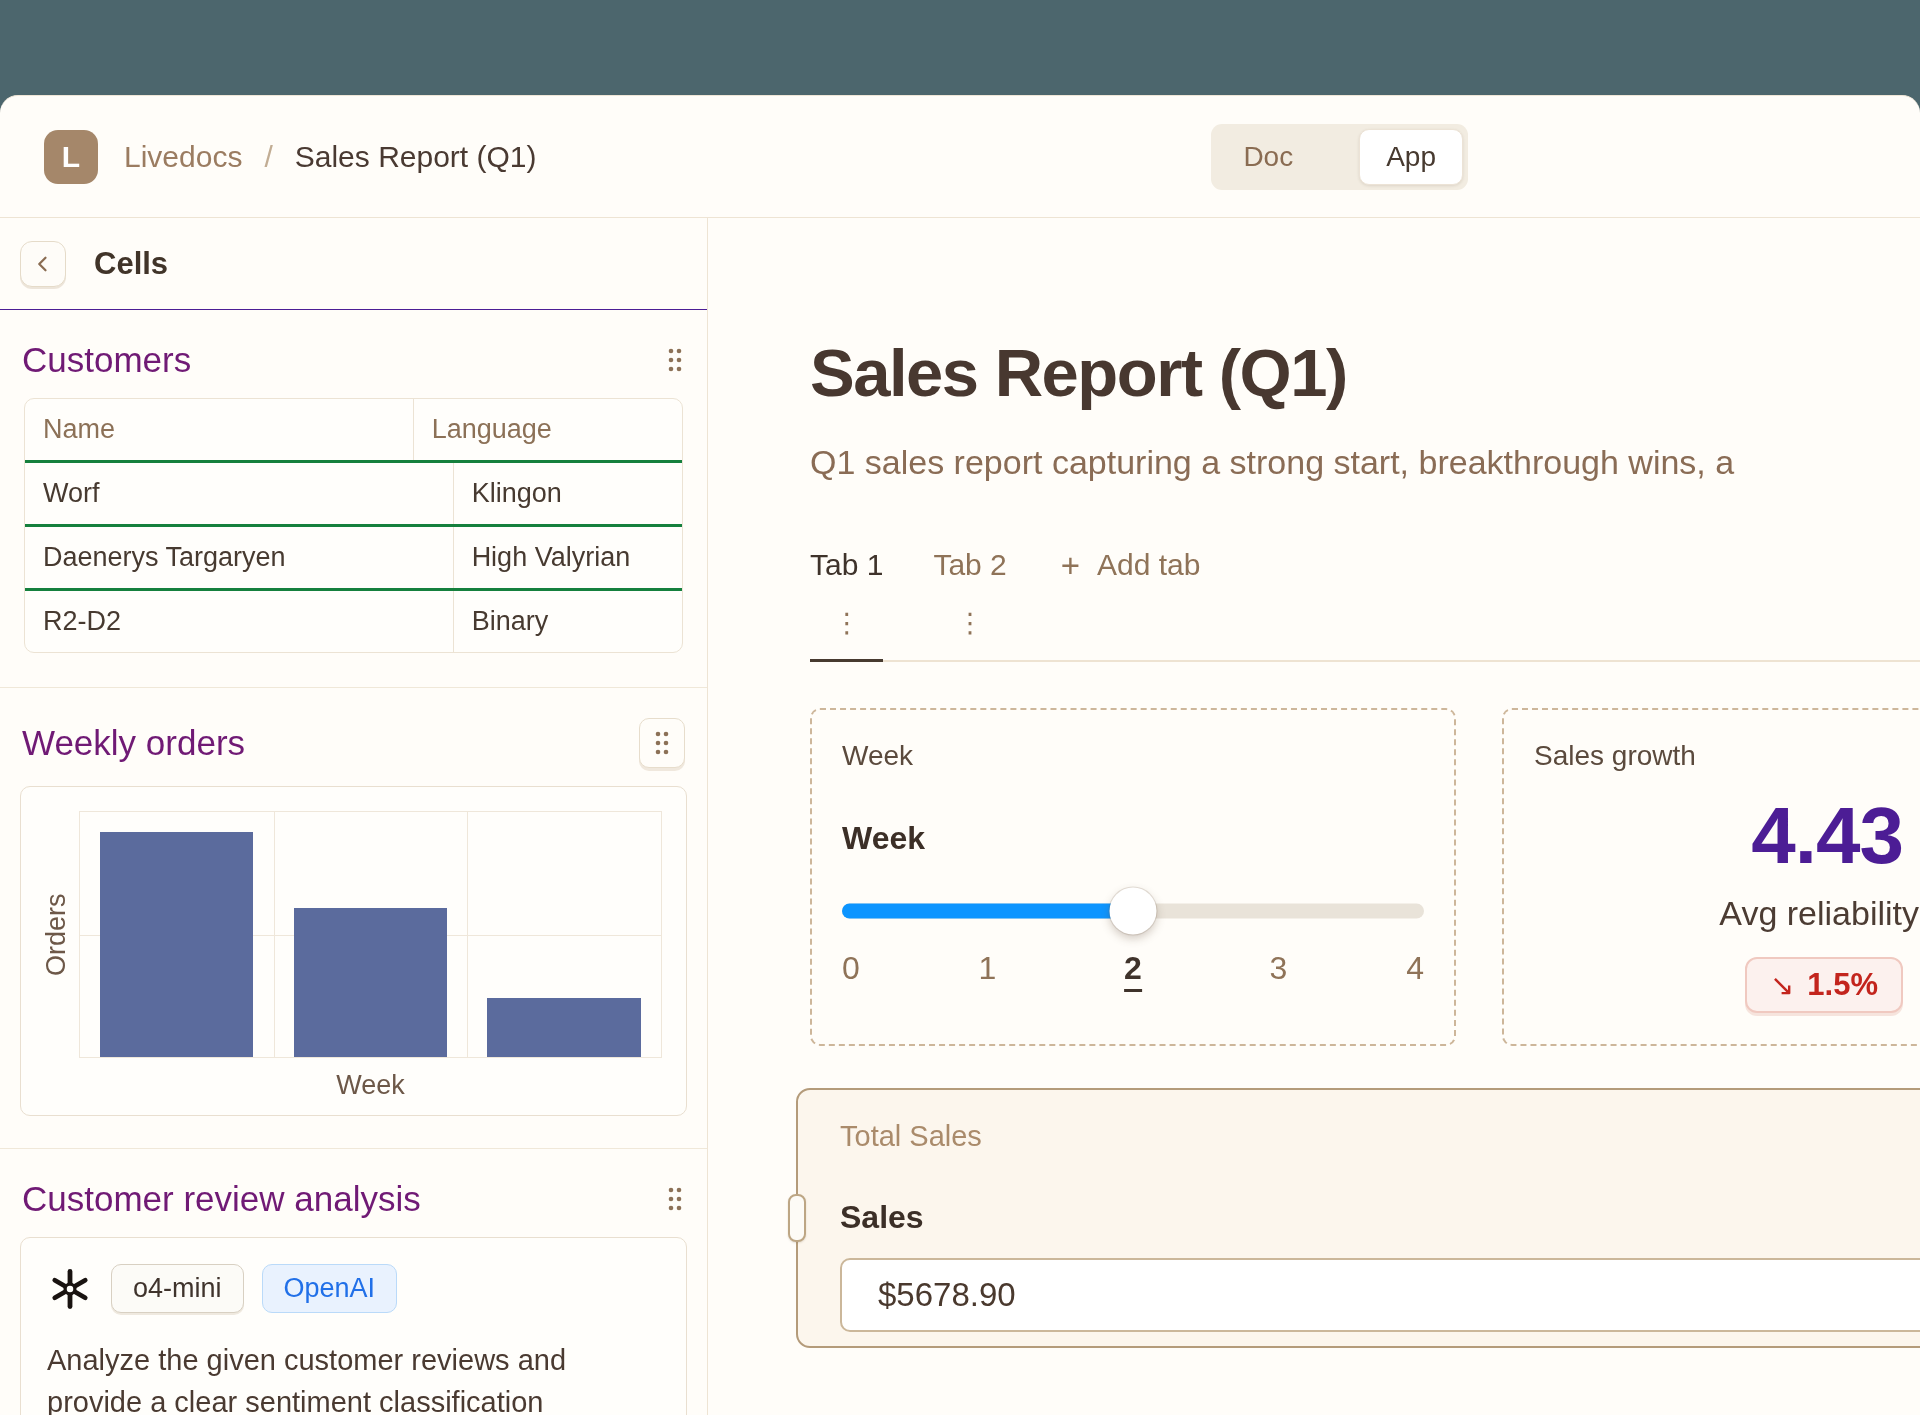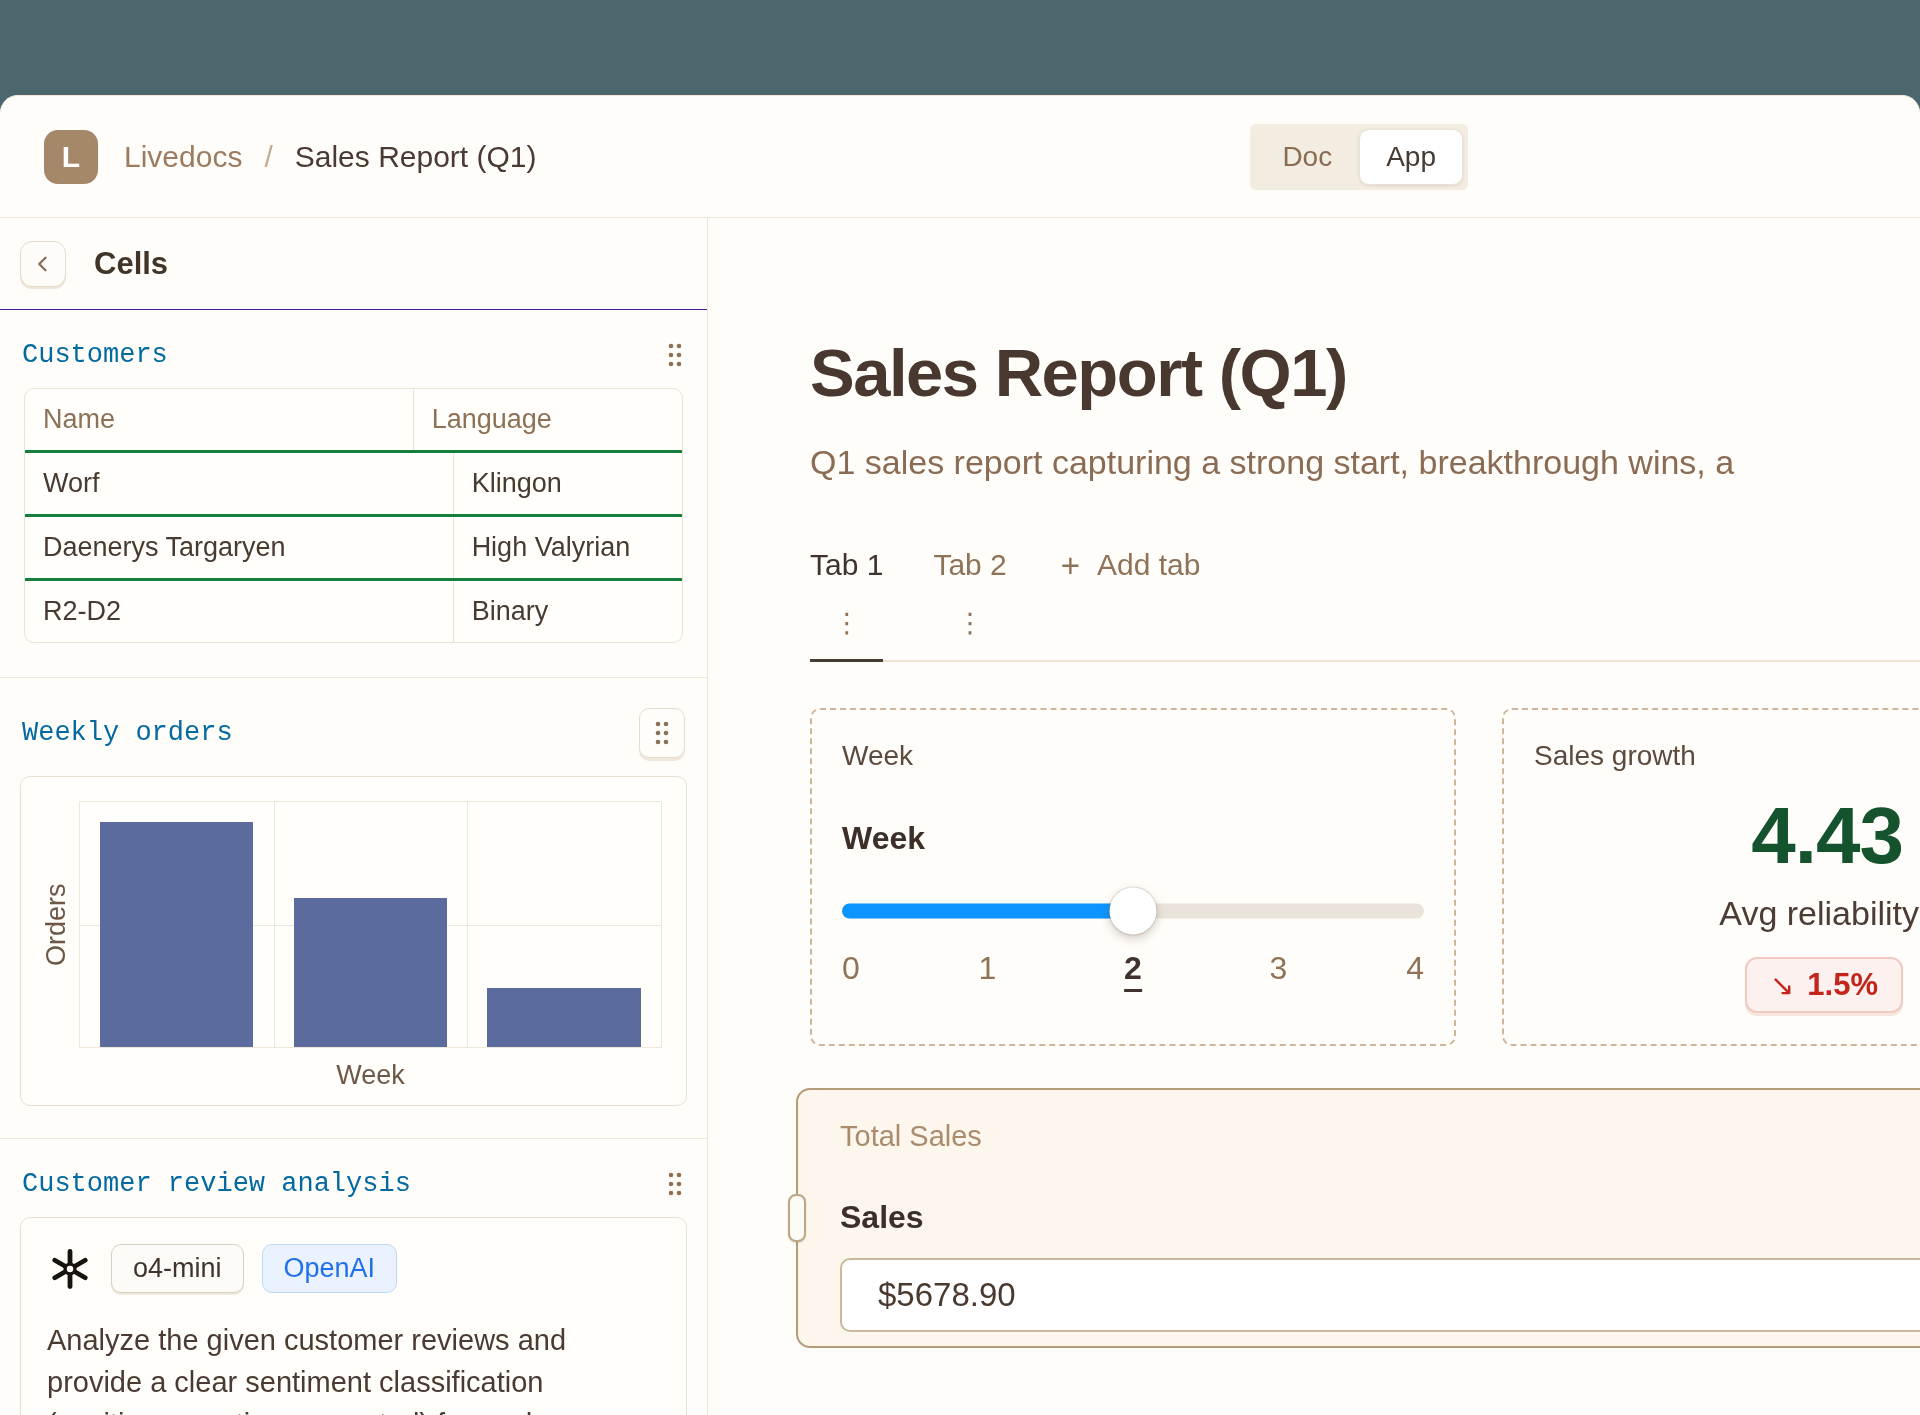--- a/index.html
+++ b/index.html
@@ -15,35 +15,35 @@
     position:absolute; top:95px; left:0; width:1920px; height:1320px;
     background:#fffdf9; border-radius:18px 18px 0 0; overflow:hidden;
     border-top:1px solid #efe6d7;
   }
   
   .header { height:122px; display:flex; align-items:center; padding:0 44px; border-bottom:1px solid #eee4d4; }
   .logo { width:54px; height:54px; border-radius:14px; background:#a5876a; color:#fff; font-size:30px; font-weight:600; display:flex; align-items:center; justify-content:center; margin-right:26px; flex-shrink:0; }
   .crumb-brand { font-size:30px; color:#9b7c61; }
   .crumb-sep { font-size:30px; color:#c2ad94; margin:0 22px; }
   .crumb-doc { font-size:30px; color:#4a3a32; }
-  .mode-toggle { margin-left:auto; margin-right:408px; background:#f2ece1; border-radius:6px; padding:5px; display:flex; align-items:stretch; }
+  .mode-toggle { margin-left:auto; margin-right:408px; background:#f2ece1; border-radius:11px; padding:5px; display:flex; align-items:stretch;gap:39px; }
   .mode { font-size:28px; padding:12px 27px; border-radius:10px; cursor:default; }
   .mode-doc { color:#8a6c52; }
   .mode-app { background:#ffffff; color:#473a30; border:1px solid #ece3d6; box-shadow:0 1px 3px rgba(90,70,50,.14); font-weight:500; padding:11px 26px; }
   
   .body-row { display:flex; height:1197px; }
   .sidebar { width:708px; border-right:1px solid #eee4d4; overflow:hidden; flex-shrink:0; }
   
   .cells-row { height:92px; display:flex; align-items:center; padding:0 20px; border-bottom:1px solid #4c1d95; }
   .back-btn { width:46px; height:46px; border-radius:12px; border:1px solid #e5dbc9; background:#fefcf8; box-shadow:0 2px 0 rgba(190,170,140,.28); display:flex; align-items:center; justify-content:center; }
   .cells-title { margin-left:28px; font-size:31px; font-weight:700; color:#413429; }
   
   .section.bordered { border-top:1px solid #f0e8d9; }
   .section-hd { display:flex; align-items:center; justify-content:space-between; padding:0 22px; margin-top:30px; }
-  .section-label { font-size:27px; color:#0369a1;font-family:Liberation Mono, monospace; }
+  .section-label { font-size:35px; color:#701a75; }
   .drag-btn { width:46px; height:50px; border:1px solid #e7ddcc; border-radius:10px; background:#fffdf9; box-shadow:0 3px 0 rgba(200,180,150,.28); display:flex; align-items:center; justify-content:center; }
   
   .customers-table { margin:18px 24px 34px; border:1px solid #ece3d4; border-radius:10px; overflow:hidden; background:#fffefb; }
   .trow { display:grid; grid-template-columns:59% 41%; }
   .trow + .trow { border-top:3px solid #15803d;gap:40px; }
   .tcell { padding:15px 18px; font-size:27px; color:#473a30; }
   .tcell:nth-child(2) { border-left:1px solid #ece3d4; }
   .trow.head .tcell { color:#8c7157; }
   
   .chart-card { margin:18px 20px 32px; height:330px; border:1px solid #e9dfd0; border-radius:10px; padding:24px 24px 14px 12px; display:flex; flex-direction:column; background:#fffefb; }
@@ -91,21 +91,21 @@
   .ticks { position:relative; margin-top:16px; height:44px; font-size:32px; color:#8f7358; }
   .tick { position:absolute; transform:translateX(-50%); }
   .tick:nth-child(1) { left:0; transform:none; }
   .tick:nth-child(2) { left:25%; }
   .tick:nth-child(3) { left:50%; }
   .tick:nth-child(4) { left:75%; }
   .tick:nth-child(5) { left:100%; transform:translateX(-100%); }
   .tick.active { color:#3f332b; font-weight:600; border-bottom:3px solid #3f332b; padding-bottom:2px; }
   
   .stat { position:absolute; top:80px; right:257px; text-align:right; }
-  .stat-value { font-size:80px; font-weight:700; color:#14532d; letter-spacing:-1px; }
+  .stat-value { font-size:80px; font-weight:700; color:#4c1d95; letter-spacing:-1px; }
   .stat-caption { margin-top:12px; margin-right:-16px; font-size:34px; color:#4c3c33; white-space:nowrap; }
   .delta-badge { margin-top:24px; display:inline-flex; align-items:center; gap:13px; background:#fcf1ee; border:2px solid #f0c9c0; border-radius:12px; padding:8px 23px; font-size:31px; font-weight:600; color:#c3251d; box-shadow:0 3px 0 rgba(230,180,170,.35); }
   .delta-arrow { font-size:29px; font-weight:400; }
   
   .total-card { margin-top:42px; margin-left:-14px; width:1330px; height:260px; border:2px solid #b49b7a; border-radius:14px; background:#fcf6ed; position:relative; padding:30px 0 0 42px; }
   .total-label { font-size:29px; color:#aa8b6b; }
   .sales-label { margin-top:46px; font-size:32px; font-weight:700; color:#3c2f27; }
   .sales-input { margin-top:22px; display:block; width:1240px; height:74px; background:#fff; border:2px solid #cbb79a; border-radius:10px; font-size:33px; color:#4a392e; padding-left:36px; font-family:"Liberation Sans", sans-serif; outline:none; }
   .pill-handle { position:absolute; left:-10px; top:104px; width:18px; height:48px; background:#fdfbf6; border:2px solid #bda684; border-radius:8px; box-shadow:0 1px 2px rgba(120,100,70,.2); }
 </style>

